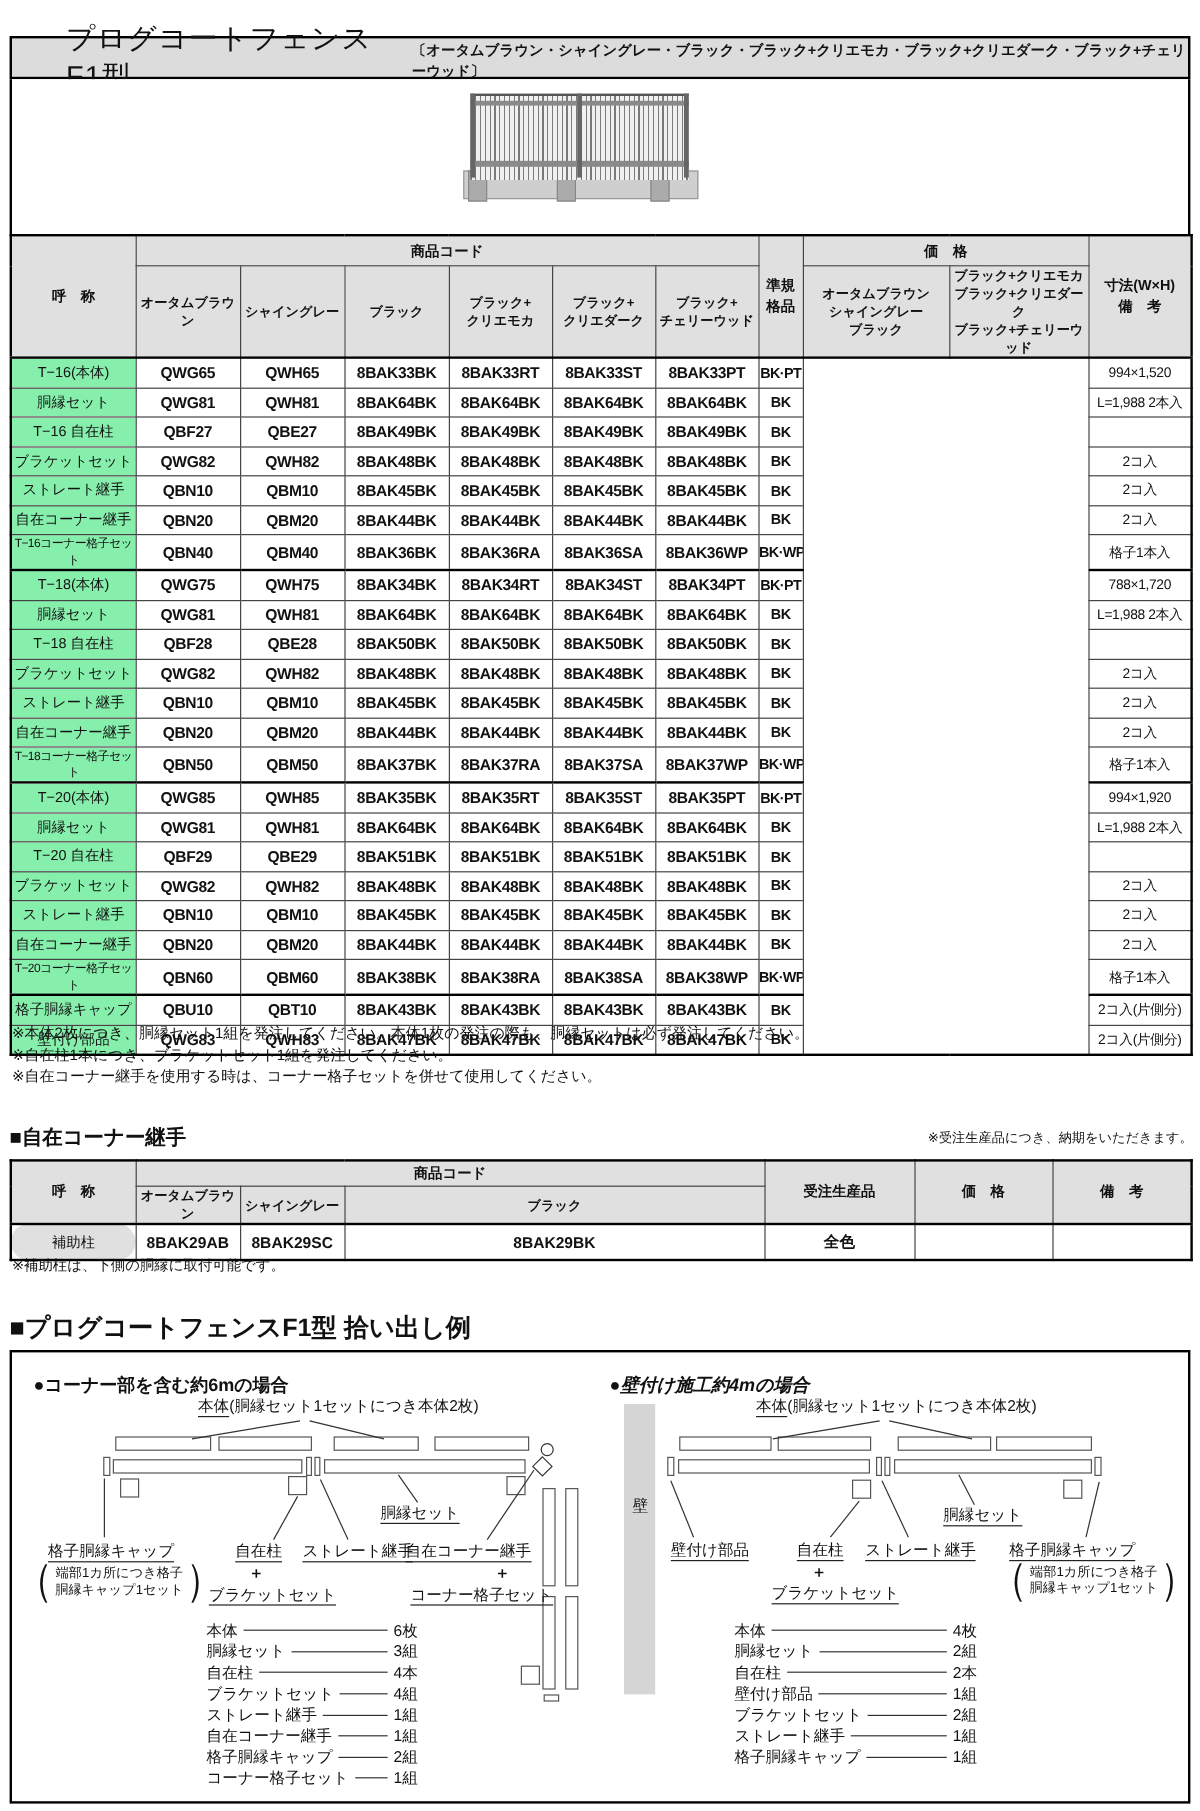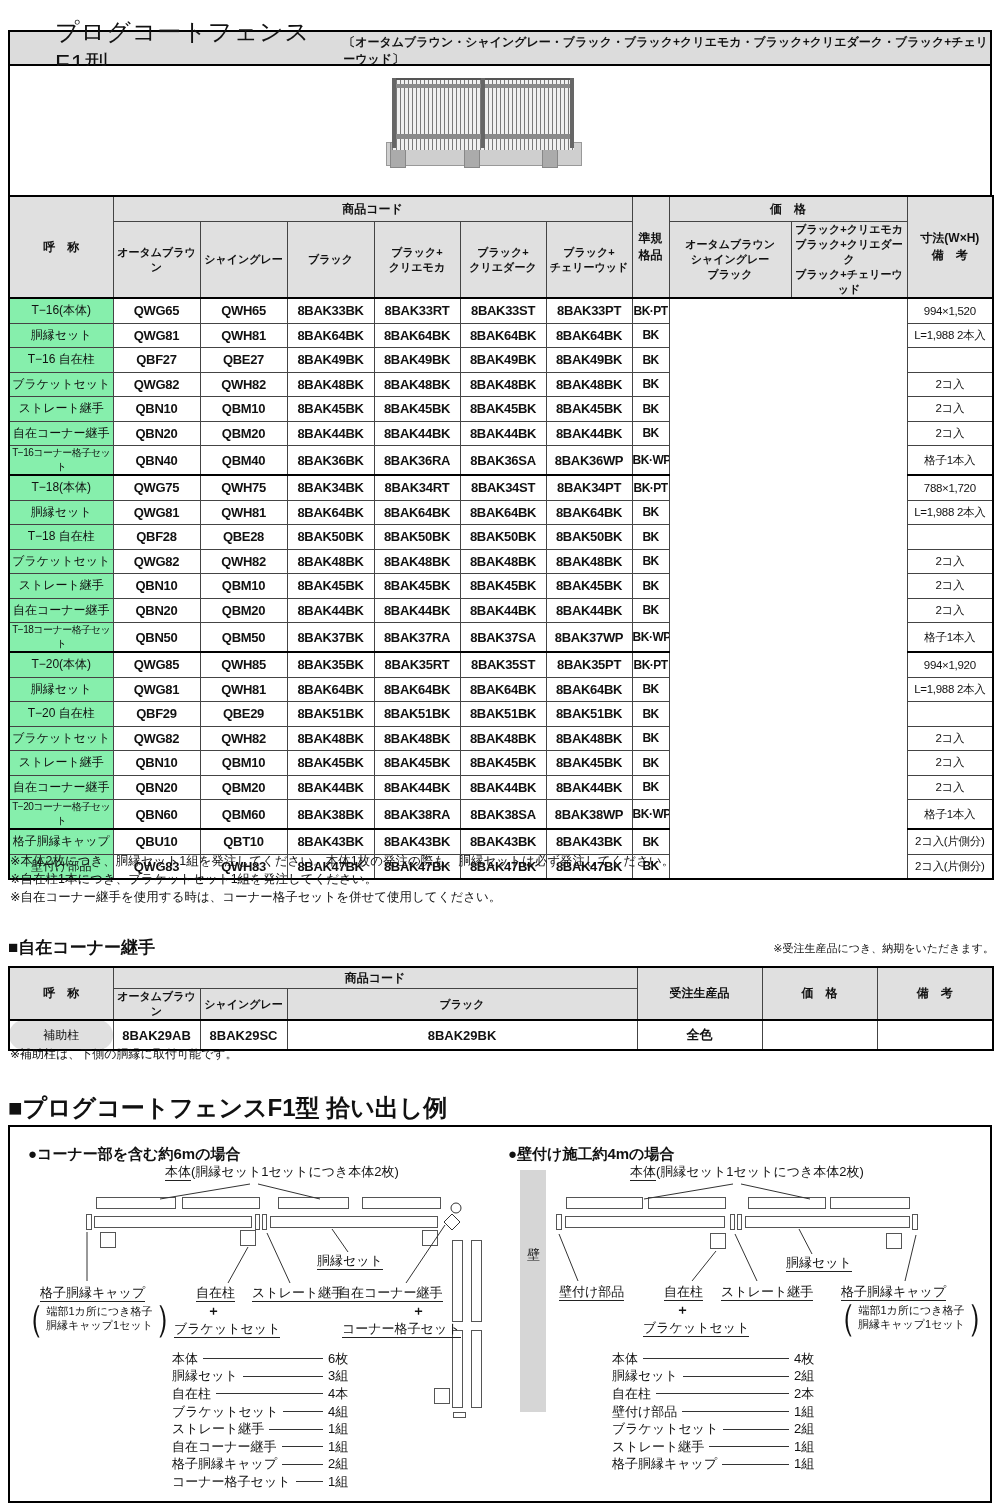--- a/index.html
+++ b/index.html
@@ -50,21 +50,21 @@
   table.opt{position:absolute;left:8px;top:966px;width:984px;border-collapse:collapse;border:2px solid #000;table-layout:fixed;}
   table.opt th,table.opt td{border:1px solid #444;padding:0;text-align:center;vertical-align:middle;}
   table.opt thead th{background:#e0e0e0;font-size:12px;font-weight:bold;}
   table.opt thead{border-bottom:2px solid #000;}
   table.opt tr.h1 th{height:20px;}
   table.opt tr.h2 th{height:26px;font-size:11px;}
   table.opt td{height:28px;font-size:13px;font-weight:bold;}
   table.opt td.name{background:#e0e0e0;font-weight:normal;font-size:12px;border-radius:15px;}
   .opt-foot{position:absolute;left:10px;top:1046px;font-size:12px;}
   
-  .pick-title{position:absolute;left:8px;top:1092px;font-size:24px;font-weight:bold;}
+  .pick-title{position:absolute;left:8px;top:1092px;font-size:21px;font-weight:bold;}
   .pick-box{position:absolute;left:8px;top:1125px;width:984px;height:378px;box-sizing:border-box;border:2px solid #000;}
   .dg-head{position:absolute;font-size:15px;font-weight:bold;}
   .dg-label{position:absolute;font-size:13px;white-space:nowrap;}
   .dg-label .u,.dg-label.u{border-bottom:1px solid #222;padding-bottom:1px;}
   .dg-plus{position:absolute;font-size:13px;font-weight:bold;}
   .fp{position:absolute;border:1px solid #555;background:#fff;box-sizing:border-box;}
   .wall{position:absolute;background:#d6d6d6;}
   .wall-label{position:absolute;font-size:13px;}
   .paren{position:absolute;display:flex;align-items:center;}
   .paren .pchar{font-size:30px;font-weight:200;transform:scaleY(1.25);line-height:1;}
@@ -526,21 +526,21 @@
         <span class="pline"></span>
         <span class="pq">2組</span>
       </div>
       <div class="part-row">
         <span class="pl">コーナー格子セット</span>
         <span class="pline"></span>
         <span class="pq">1組</span>
       </div>
     </div>
 
-  <div class="dg-head" style="left:508px;top:1145px;">●壁付け施工約4mの場合</div>
+  <div class="dg-head" style="left:508px;top:1145px;font-style:italic;">●壁付け施工約4mの場合</div>
   <div class="wall" style="left:520px;top:1170px;width:26px;height:242px;"></div>
   <div class="wall-label" style="left:527px;top:1246px;">壁</div>
   <div class="dg-label" style="left:630px;top:1163px;"><span class="u">本体</span><span>(胴縁セット1セットにつき本体2枚)</span></div>
 
   <div class="fp" style="left:566px;top:1197px;width:77px;height:12px;"></div>
   <div class="fp" style="left:648px;top:1197px;width:78px;height:12px;"></div>
   <div class="fp" style="left:748px;top:1197px;width:78px;height:12px;"></div>
   <div class="fp" style="left:830px;top:1197px;width:80px;height:12px;"></div>
   <div class="fp" style="left:565px;top:1216px;width:160px;height:12px;"></div>
   <div class="fp" style="left:745px;top:1216px;width:165px;height:12px;"></div>

